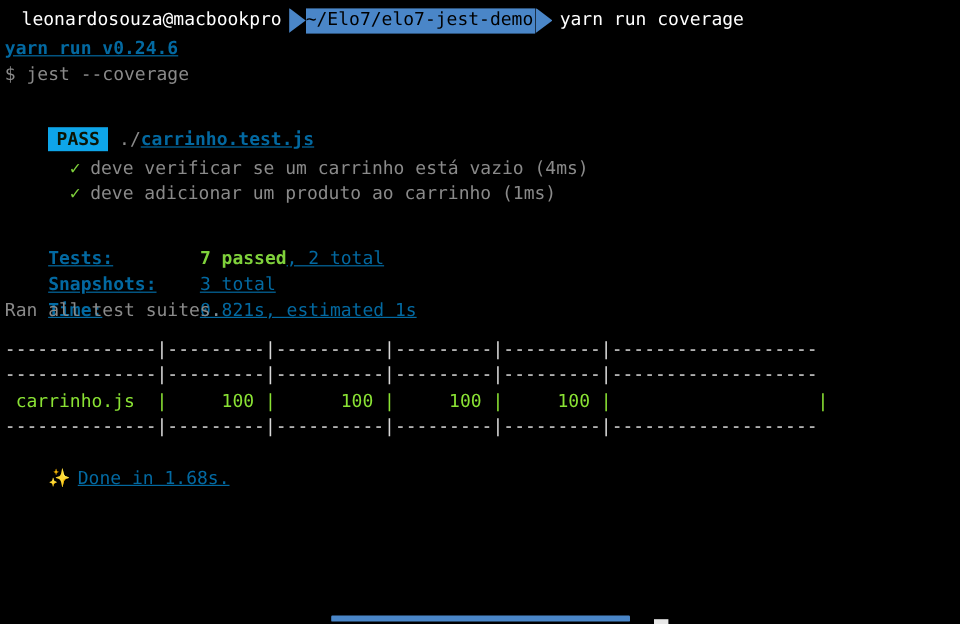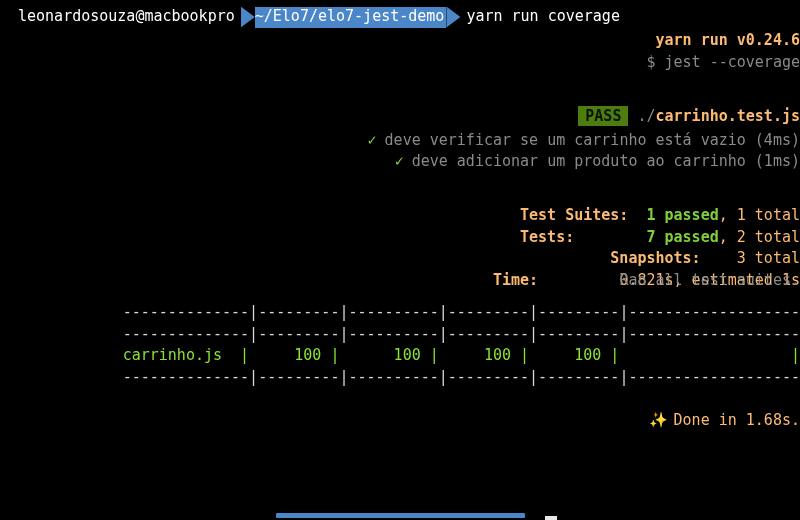--- a/index.html
+++ b/index.html
@@ -16,21 +16,20 @@
     line-height: 21.5px;
     color: #ffffff;
     -webkit-font-smoothing: antialiased;
   }
   #terminal {
     position: relative;
     width: 800px;
     height: 520px;
     box-sizing: border-box;
     padding: 4px 0 8px 0;
-    text-align: right;
   }
   .line {
     white-space: pre;
     padding-left: 4px;
     height: 21.5px;
   }
   .spacer { height: 21.5px; }
   .spacer-sm { height: 11px; }
 
   
@@ -52,49 +51,48 @@
     margin: 0 6px;
   }
   .seg-cap-left {
     width: 14px;
     height: 21px;
     background: #4a86c8;
     clip-path: polygon(0 0, 100% 50%, 0 100%);
   }
   .seg-body {
     background: #4a86c8;
-    color: #ffffff;
+    color: #000000;
     display: flex;
     align-items: center;
     padding: 0 2px 0 0;
     font-size: 15px;
   }
   .seg-cap-right {
     width: 14px;
     height: 21px;
     background: #4a86c8;
     clip-path: polygon(0 0, 100% 50%, 0 100%);
   }
   .prompt-cmd { color: #ffffff; }
 
   
   .bold   { font-weight: bold; }
-  .white  { color: #fdba74; }
+  .white  { color: #0369a1; text-decoration: underline; }
   .dim    { color: #8a8a8a; }
   .green  { color: #7fd13b; }
   .grn-br { color: #8ae234; }
   .gold   { color: #f2c14e; }
   .rule   { color: #d8d8d8; }
 
   .badge-pass {
-    background: #4d7c0f;
+    background: #0ea5e9;
     color: #0c1505;
     font-weight: bold;
     padding: 1px 7px;
-    margin-left: 24px;
   }
 
   
   #scrollbar-track {
     position: absolute;
     left: 0;
     bottom: 0;
     width: 800px;
     height: 8px;
     background: #000000;
@@ -146,23 +144,20 @@
     <span class="green">✓</span><span class="dim" style="padding-left:8px;">deve verificar se um carrinho está vazio (4ms)</span>
   </div>
   <div class="line" style="padding-left:22px;">
     <span class="green">✓</span><span class="dim" style="padding-left:8px;">deve adicionar um produto ao carrinho (1ms)</span>
   </div>
 
   <div class="spacer"></div>
   <div class="spacer-sm"></div>
 
   <div class="line">
-    <span class="bold white">Test Suites:</span><span>  </span><span class="bold green">1 passed</span><span class="white">, 1 total</span>
-  </div>
-  <div class="line">
     <span class="bold white">Tests:</span><span>        </span><span class="bold green">7 passed</span><span class="white">, 2 total</span>
   </div>
   <div class="line">
     <span class="bold white">Snapshots:</span><span>    </span><span class="bold green"></span><span class="white">3 total</span>
   </div>
   <div class="line">
     <span class="bold white">Time:</span><span>         </span><span class="bold green"></span><span class="white">0.821s, estimated 1s</span>
   </div>
 
   <div class="line dim">Ran all test suites.</div>

